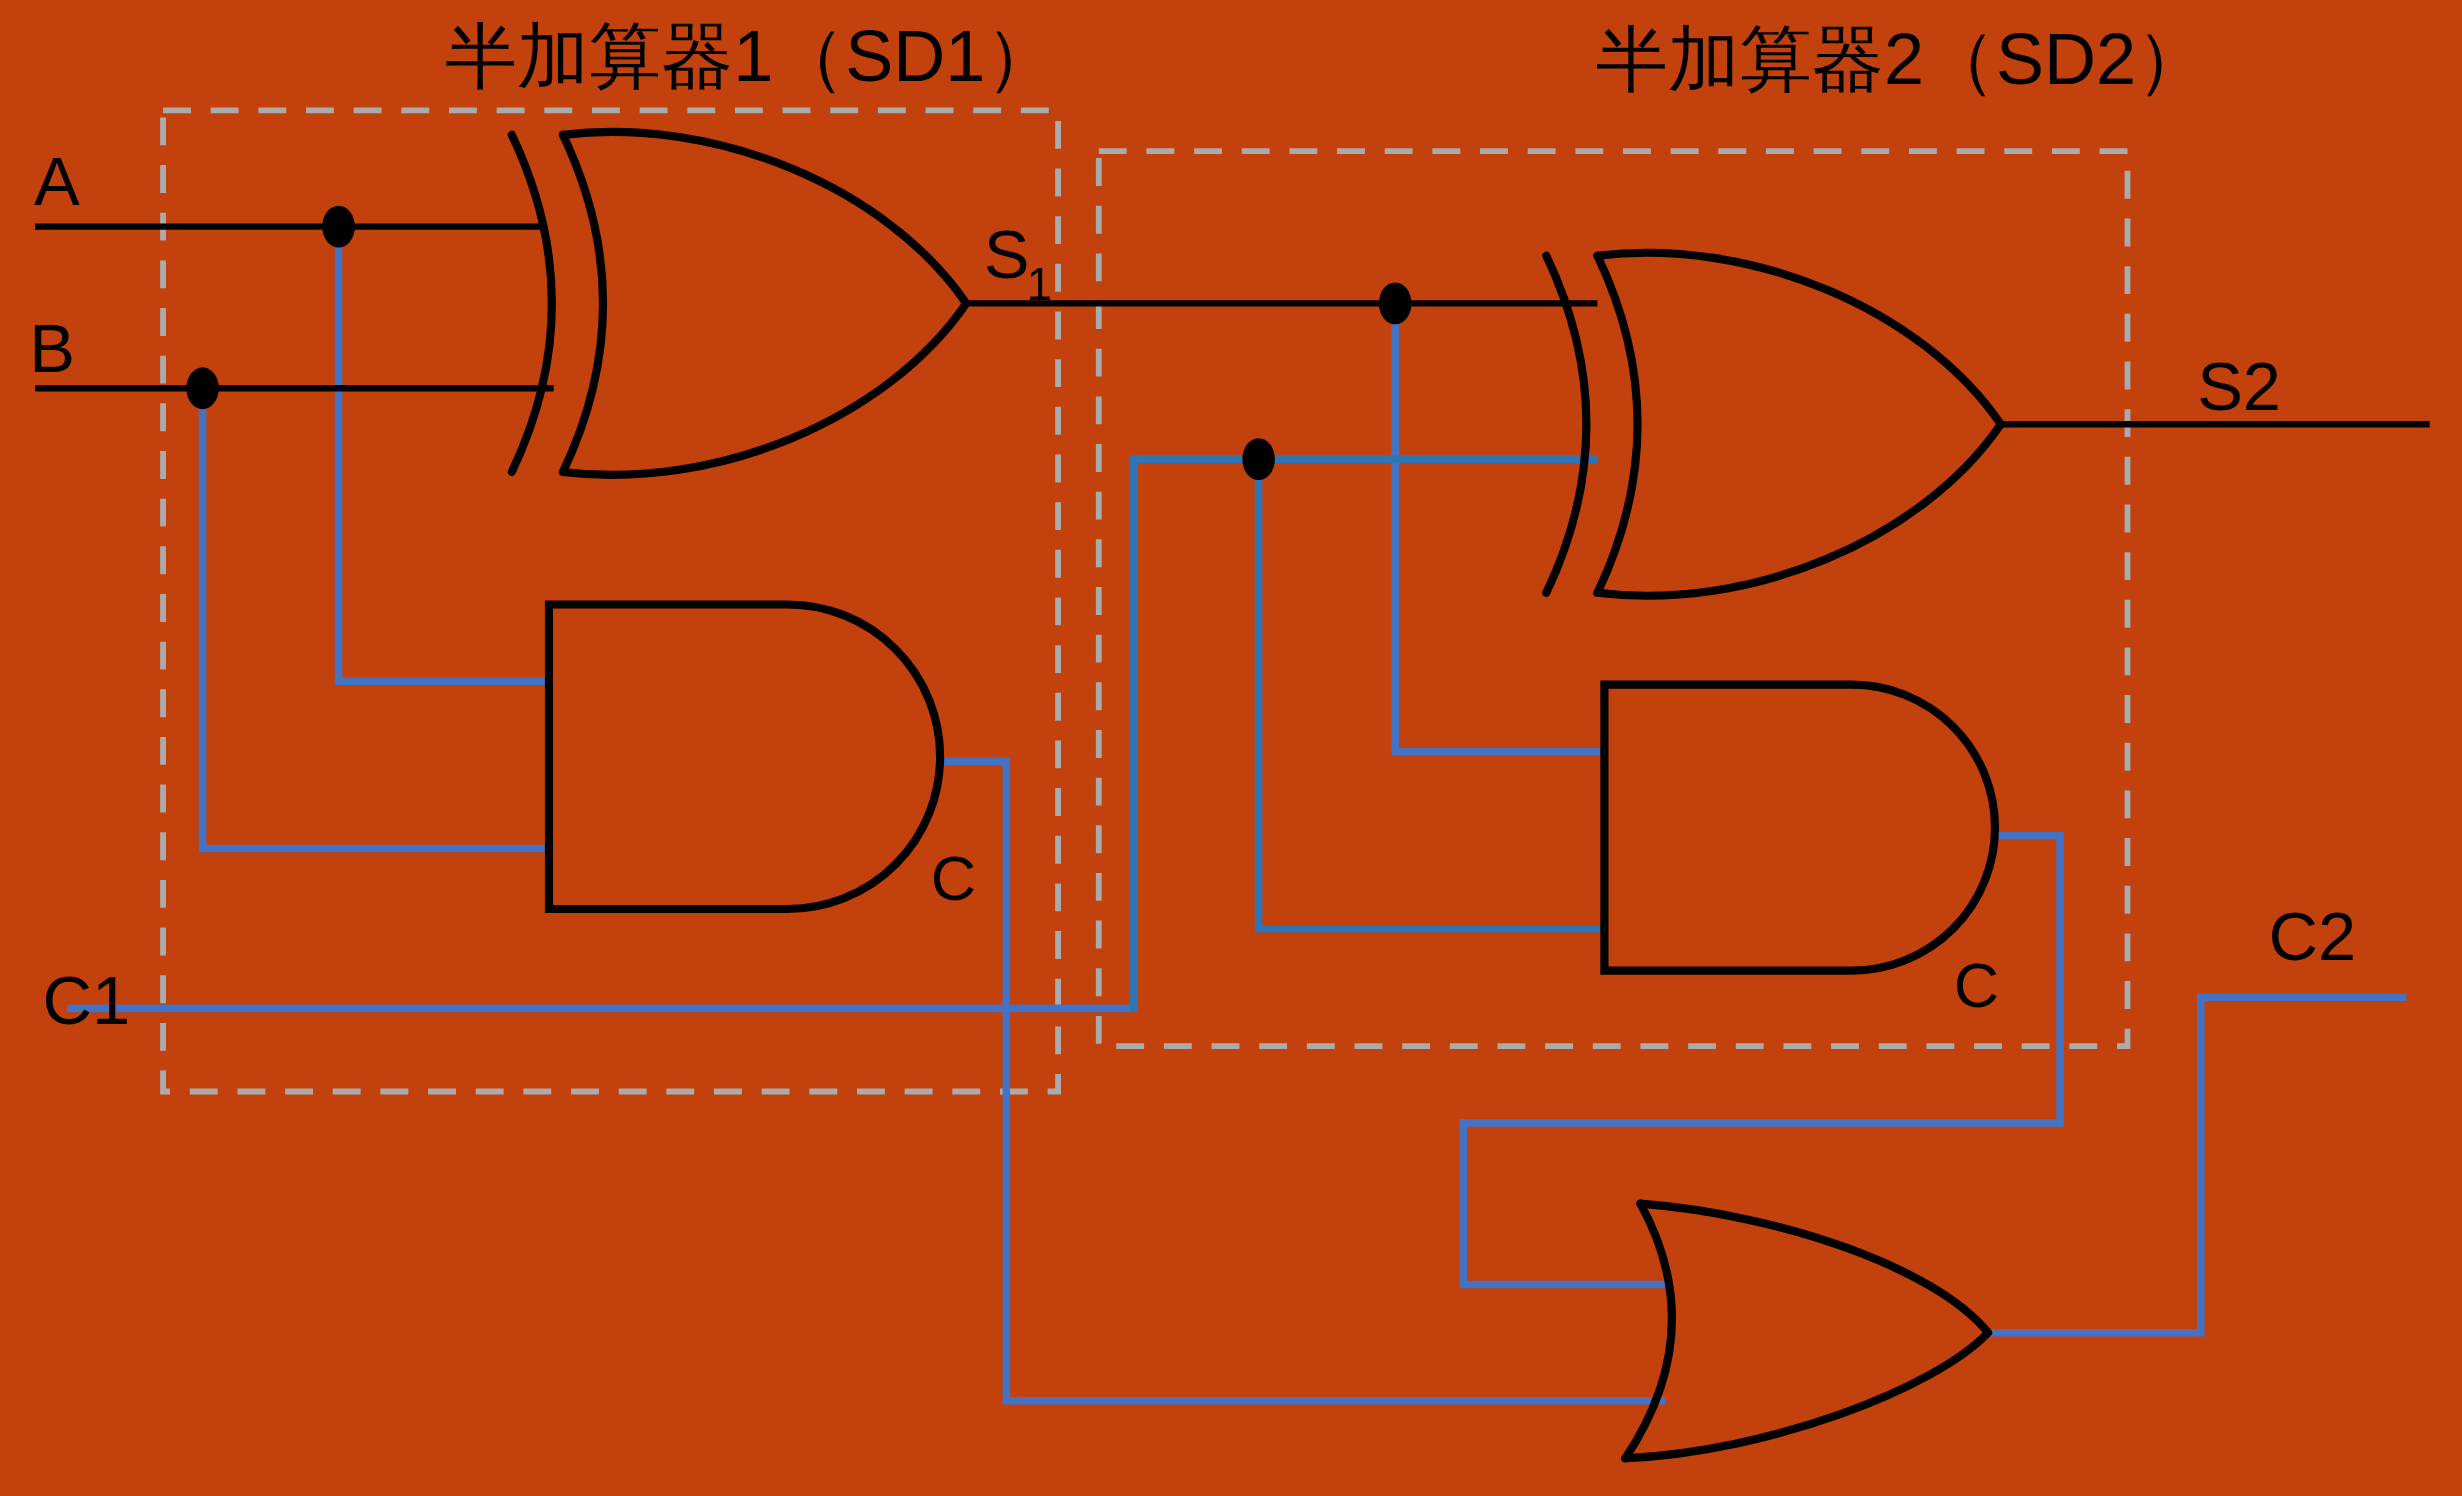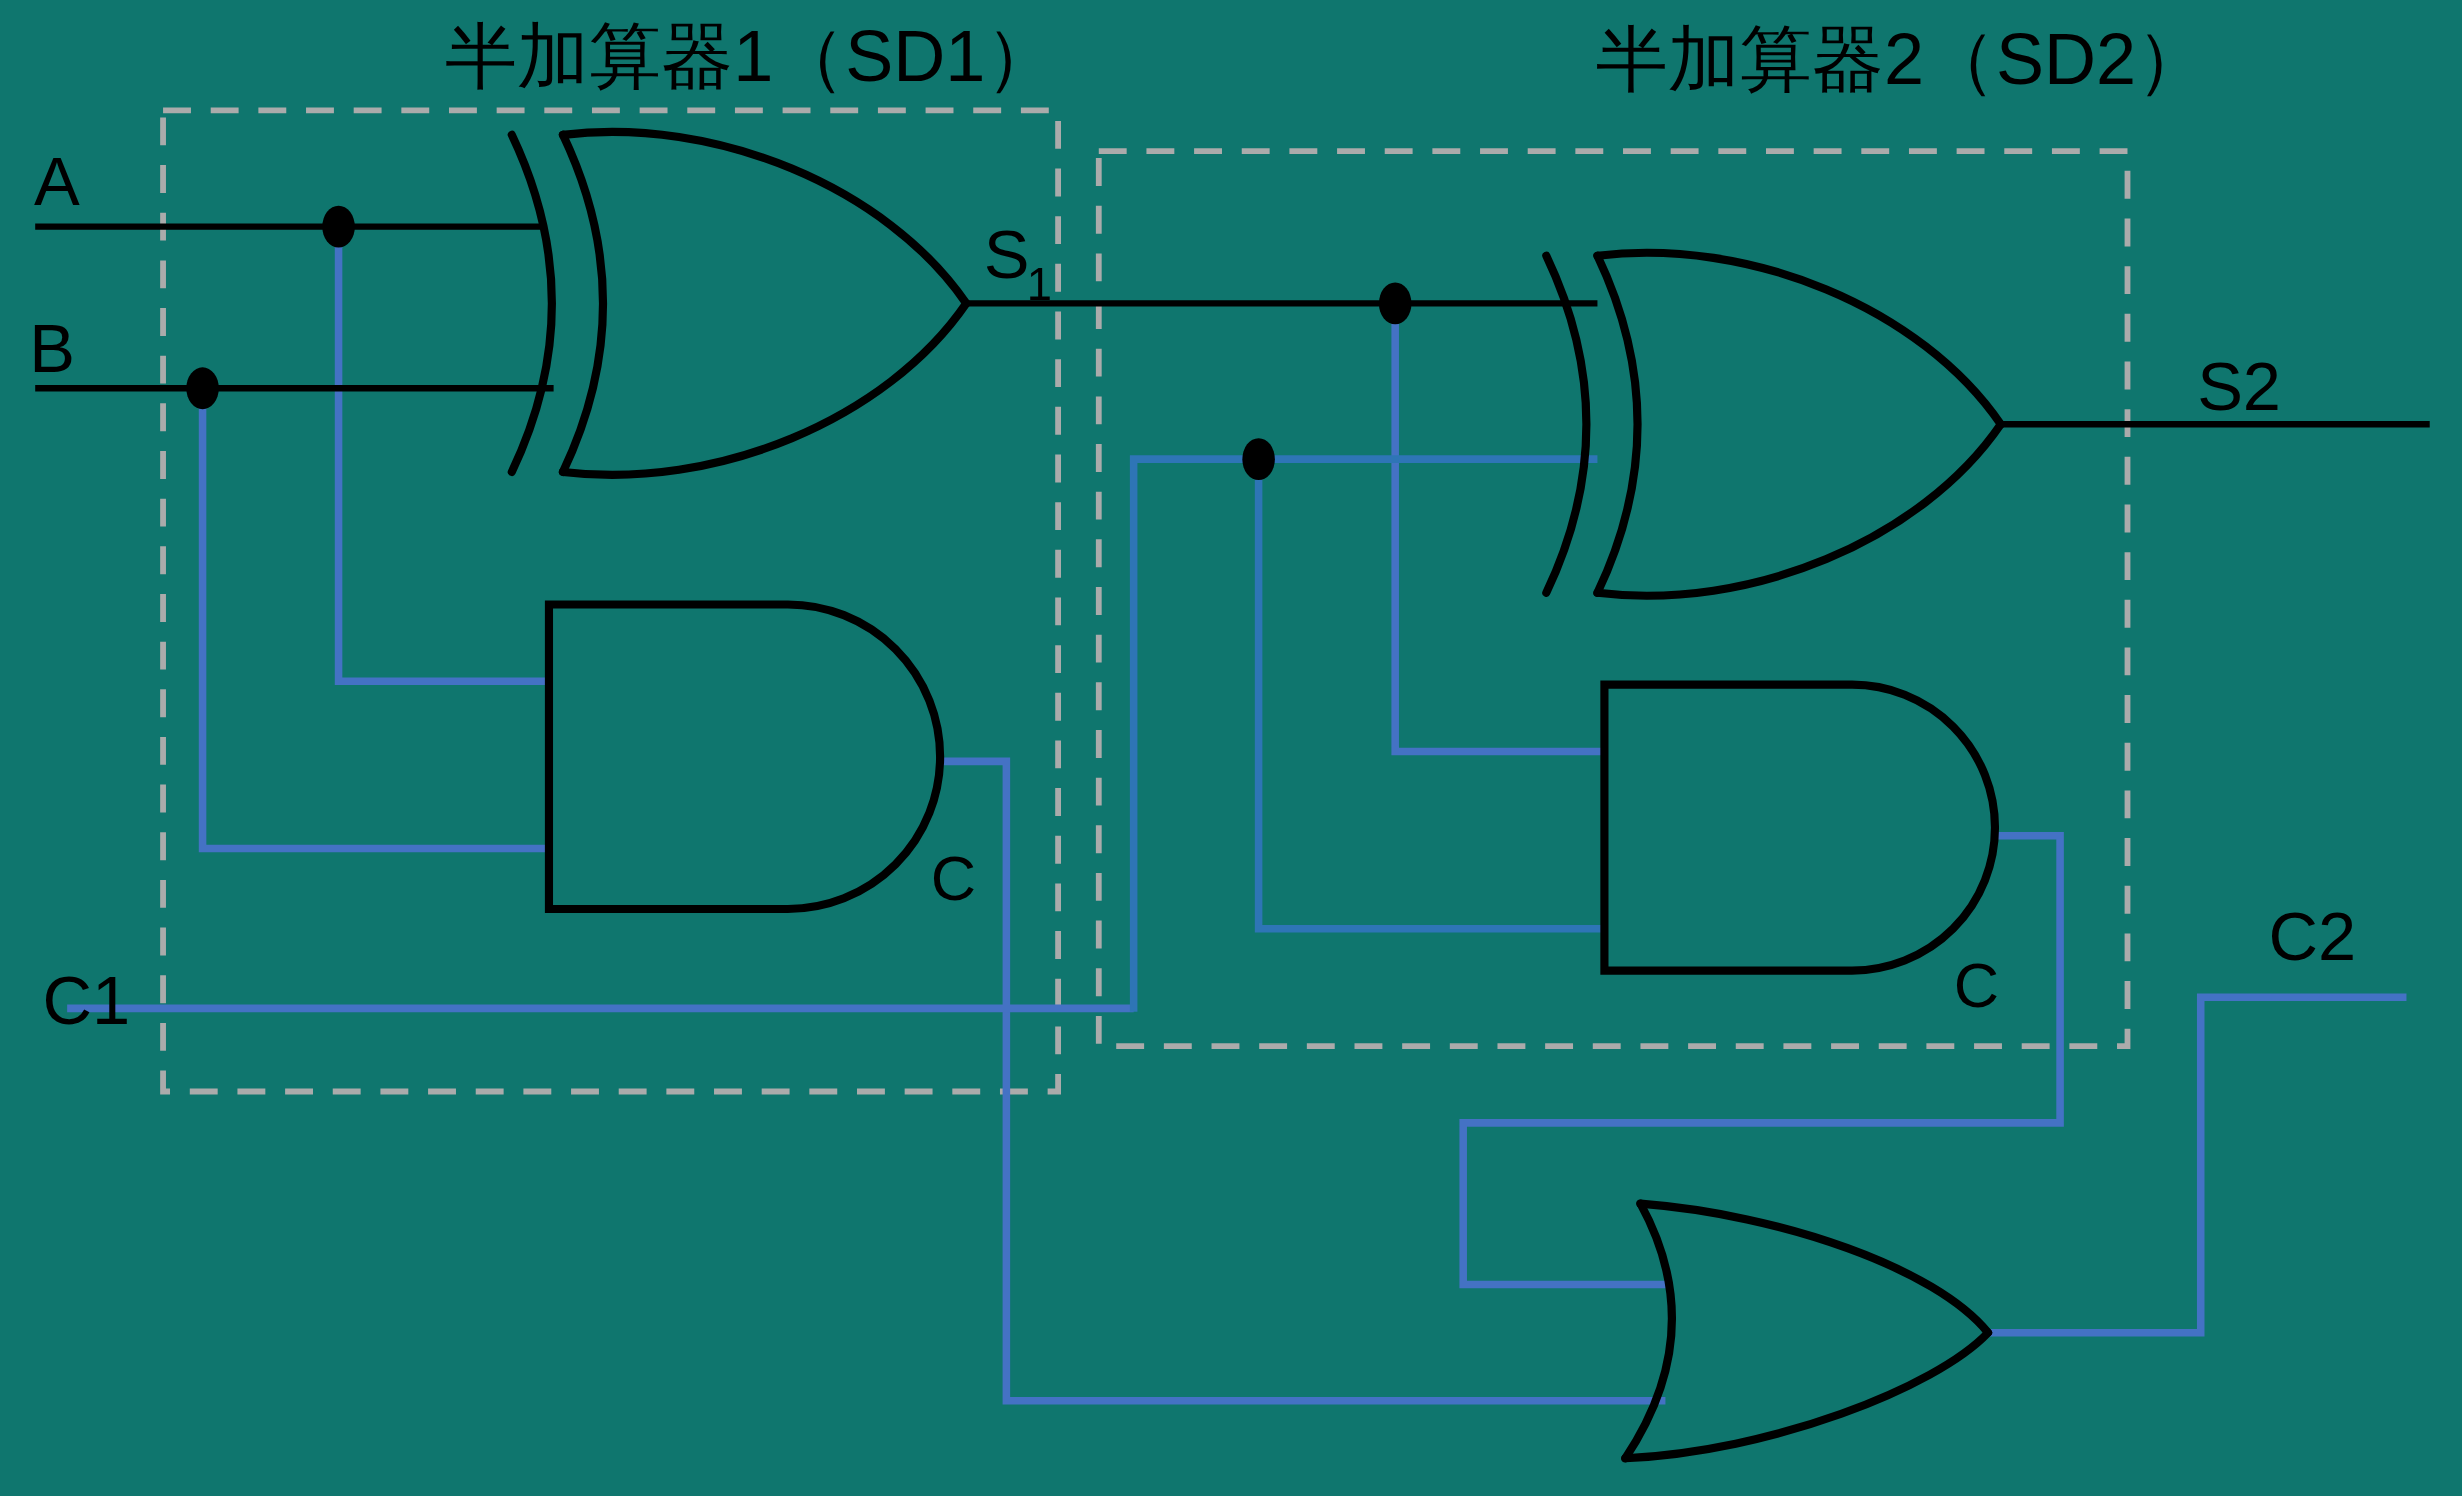--- a/index.html
+++ b/index.html
@@ -6,21 +6,21 @@
     margin: 0;
     padding: 0;
     background: #ffffff;
     font-family: "Liberation Sans", sans-serif;
   }
   .stage {
     width: 100vw;
     height: 100vh;
     max-width: 100%;
     overflow: hidden;
-    background: #0f766e;
+    background: #c2410c;
   }
   svg { display: block; width: 100%; height: 100%; }
   text {
     font-family: "Liberation Sans", "DejaVu Sans", sans-serif;
     fill: #000000;
   }
   .title-label { font-size: 124px; }
   .pin-label   { font-size: 118px; }
   .small-label { font-size: 108px; }
   .sub-label   { font-size: 78px; }

